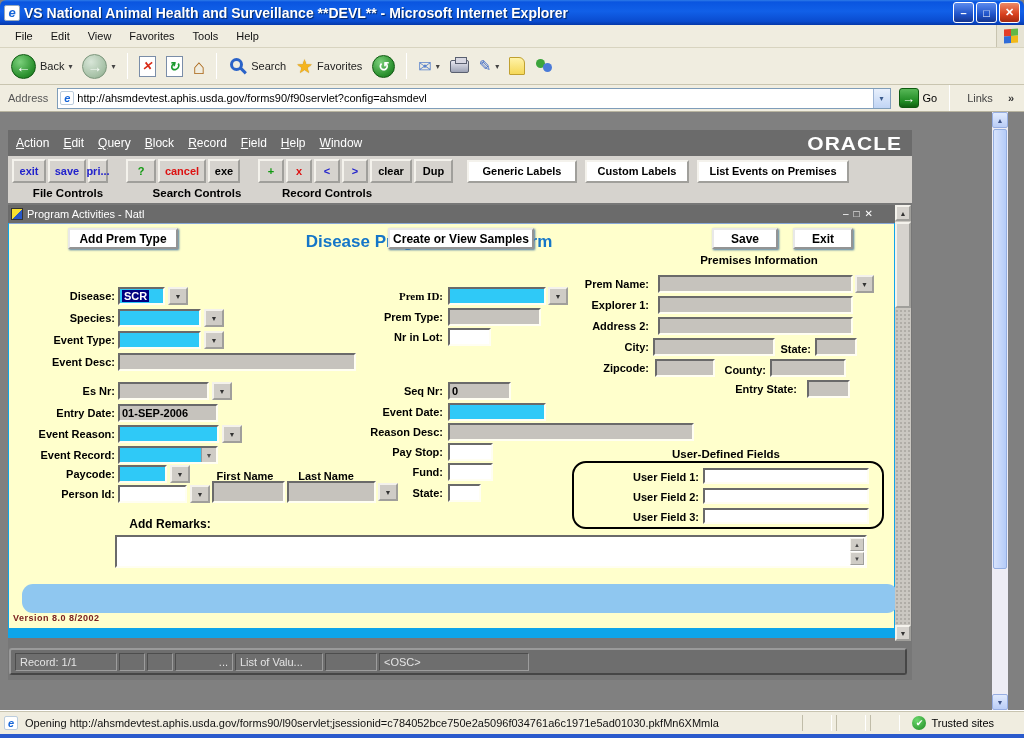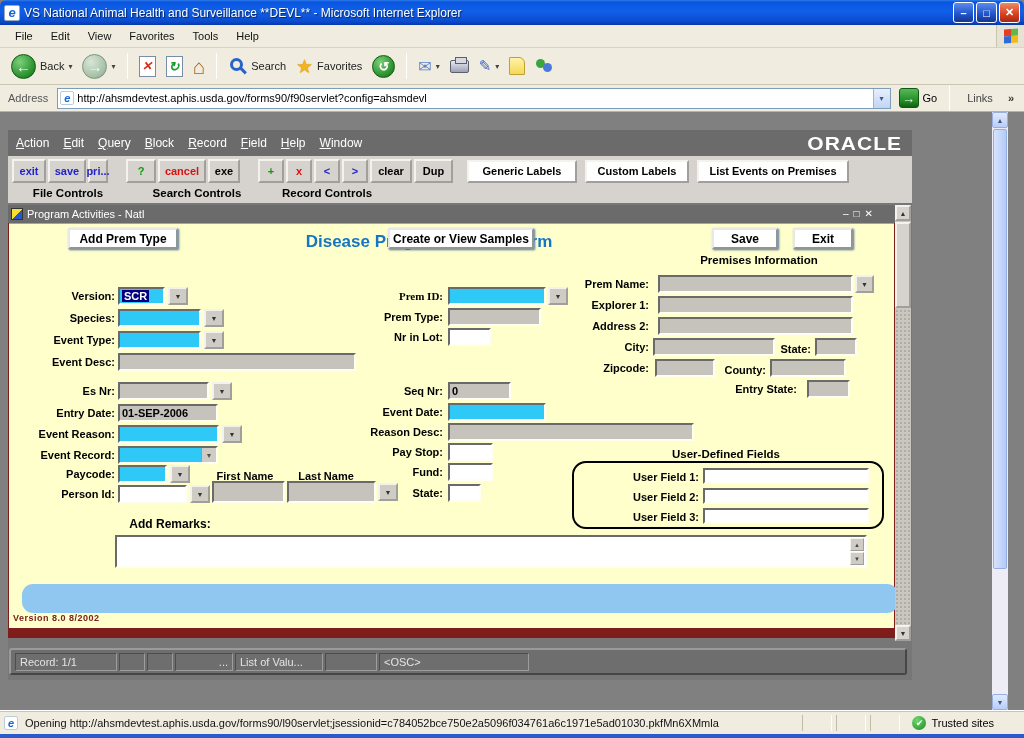--- a/index.html
+++ b/index.html
@@ -7,21 +7,21 @@
   body { font-family:"Liberation Sans", sans-serif; background:#808080; }
   .screen { position:relative; width:1024px; height:738px; }
 
   
   .titlebar { position:absolute; left:0; top:0; width:1024px; height:25px;
     background:linear-gradient(180deg,#2E7BE8 0%,#0A55E0 8%,#1160E8 45%,#0A4CD0 85%,#0638A8 100%);
     border-radius:6px 6px 0 0; display:flex; align-items:center; padding:0 4px; }
   .ie-ico { width:16px; height:16px; background:#fff; border:1px solid #9ab;
     border-radius:2px; color:#1766D8; font-weight:bold; font-style:italic; font-size:13px;
     line-height:13px; text-align:center; margin-right:4px; }
-  .tb-title { color:#fff; font-weight:normal; font-size:12px; text-shadow:1px 1px 1px #03255f; flex:1;
+  .tb-title { color:#fff; font-weight:bold; font-size:14px; text-shadow:1px 1px 1px #03255f; flex:1;
     white-space:nowrap; overflow:hidden; }
   .tb-btns { display:flex; gap:2px; }
   .tbbtn { width:21px; height:21px; border-radius:3px; border:1px solid #fff;
     display:flex; align-items:center; justify-content:center; color:#fff; font-size:11px; font-weight:bold;
     background:linear-gradient(180deg,#5A8BEE,#2053C8 60%,#16368F); }
   .tbbtn.close { background:linear-gradient(180deg,#ED8A66,#D8401E 60%,#A32A10); }
 
   
   .menubar { position:absolute; left:0; top:25px; width:1024px; height:23px; background:#F0EDE0;
     border-bottom:1px solid #D8D4C0; display:flex; align-items:center; padding-left:6px; font-size:11px; }
@@ -88,21 +88,21 @@
   .otoolbar { position:absolute; left:0; top:26px; width:904px; height:47px; background:#D6D3CE; }
   .obtn-row { position:absolute; left:0; top:3px; display:flex; align-items:center; }
   .obtn { height:24px; background:#D6D3CE; border:2px outset #F4F2EC; font-size:11px; font-weight:bold;
     display:flex; align-items:center; justify-content:center; margin-left:2px; }
   .obtn.big { background:#fff; height:23px; }
   .c-blue{color:#2222CC;} .c-green{color:#119911;} .c-red{color:#DD1111;} .c-orange:  ;
   .c-orange{color:#E89010;} .c-black{color:#000;}
   .ogroup { position:absolute; top:31px; font-size:11.5px; font-weight:bold; color:#000; text-align:center; }
 
   
-  .mdi { position:absolute; left:0; top:75px; width:887px; height:433px; background:#7f1d1d; }
+  .mdi { position:absolute; left:0; top:75px; width:887px; height:433px; background:#0ea5e9; }
   .mdi-title { position:absolute; left:0; top:0; width:887px; height:18px; background:#6B6B6B;
     display:flex; align-items:center; padding-left:3px; }
   .mdi-ico { width:12px; height:12px; background:linear-gradient(135deg,#F8E030 50%,#2858C8 50%); border:1px solid #333; margin-right:4px; }
   .mdi-text { color:#fff; font-size:11px; flex:1; }
   .mdi-btns { display:flex; gap:5px; padding-right:22px; }
   .mdi-btns span { color:#fff; font-size:10px; line-height:10px; }
 
   .canvas { position:absolute; left:1px; top:18px; width:885px; height:405px; background:#FFFFCC; border-top:1px solid #88A8D8; }
   .form-title { position:absolute; left:120px; top:8px; width:600px; text-align:center;
     font-size:17px; font-weight:bold; color:#1576C8; }
@@ -317,21 +317,21 @@
             <span>–</span>
             <span>□</span>
             <span>✕</span>
           </span>
         </div>
 
         <div class="canvas">
           <div class="form-title">Disease Program Events Form</div>
           <div class="sec-head" style="left:655px;top:30px;width:190px;">Premises Information</div>
 
-          <span class="flabel" style="left:2px;top:66px;width:104px;">Version:</span>
+          <span class="flabel" style="left:2px;top:66px;width:104px;">Disease:</span>
           <div class="fld cyan" style="left:109px;top:63px;width:47px;">
               <span class="sel">SCR</span>
             </div>
           <span class="ddbtn" style="left:159px;top:63px;">▼</span>
 
           <span class="flabel" style="left:2px;top:88px;width:104px;">Species:</span>
           <div class="fld cyan" style="left:109px;top:85px;width:83px;"></div>
           <span class="ddbtn" style="left:195px;top:85px;">▼</span>
 
           <span class="flabel" style="left:2px;top:110px;width:104px;">Event Type:</span>

